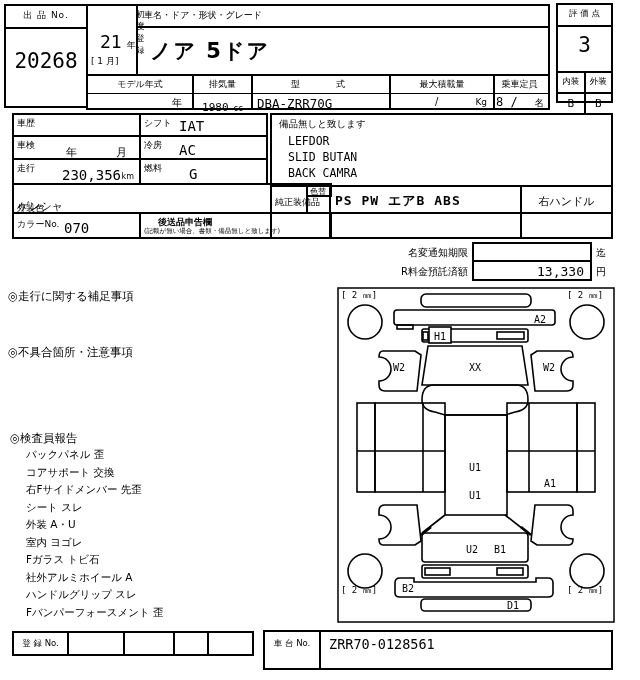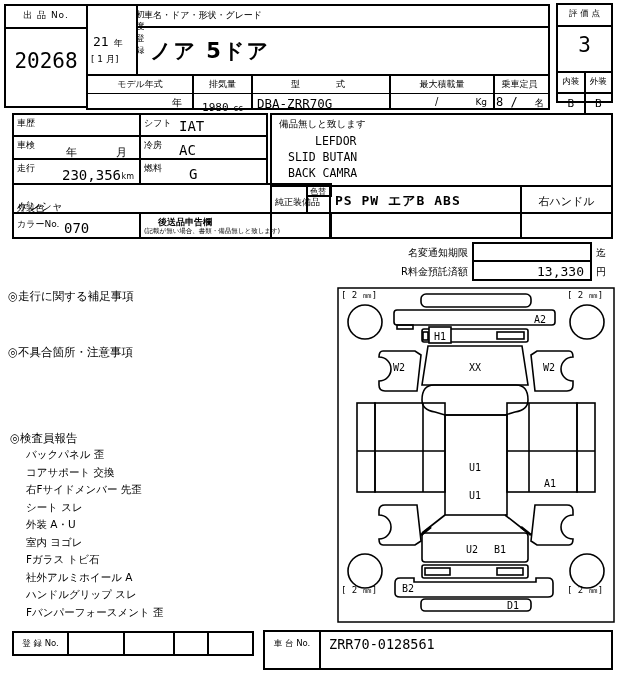--- a/index.html
+++ b/index.html
@@ -19,21 +19,21 @@
 <div class="sheet">
 
   <div class="abs b2" style="left:4px;top:4px;width:84px;height:104px;">
     <div class="ctr lbl" style="height:18px;border-bottom:2px solid #000;padding-top:3px;letter-spacing:1px;">出 品 No.</div>
     <div class="ctr mono" style="font-size:21px;margin-top:20px;">20268</div>
   </div>
 
   <div class="abs b2" style="left:86px;top:4px;width:52px;height:72px;">
     <div class="ctr" style="height:17px;border-bottom:2px solid #000;padding-top:3px;font-size:8.5px;margin-left:48px;">初度登録</div>
     <div style="padding:3px 0 0 5px;">
-      <span class="mono" style="font-size:13px;">21</span>
+      <span class="mono" style="font-size:18px;margin-left:7px;">21</span>
       <span class="lbl">年</span>
     </div>
     <div class="lbl" style="padding:3px 0 0 3px;">[ 1 月]</div>
   </div>
 
   <div class="abs b2" style="left:136px;top:4px;width:414px;height:72px;">
     <div class="lbl" style="height:17px;border-bottom:2px solid #000;padding:3px 0 0 6px;">車名・ドア・形状・グレード</div>
     <div style="font-size:21px;font-weight:bold;padding:9px 0 0 12px;letter-spacing:2px;">ノア 5ドア</div>
   </div>
 
@@ -118,21 +118,21 @@
     <span class="lbl" style="position:absolute;left:3px;top:4px;">カラーNo.</span>
     <span class="mono" style="position:absolute;left:50px;top:6px;font-size:14px;">070</span>
   </div>
   <div class="abs b2" style="left:139px;top:212px;width:193px;height:27px;">
     <span class="lbl" style="position:absolute;left:17px;top:2px;font-weight:bold;">後送品申告欄</span>
     <span style="position:absolute;left:3px;top:13px;font-size:6.5px;">(記載が無い場合、書類・備品無しと致します)</span>
   </div>
 
   <div class="abs b2" style="left:270px;top:113px;width:343px;height:74px;">
     <div style="font-size:9.5px;padding:3px 0 0 7px;">備品無しと致します</div>
-    <div class="mono" style="font-size:11.5px;padding:3px 0 0 16px;margin-left:27px;">LEFDOR</div>
+    <div class="mono" style="font-size:11.5px;padding:3px 0 0 16px;">LEFDOR</div>
     <div class="mono" style="font-size:11.5px;padding:2px 0 0 16px;">SLID BUTAN</div>
     <div class="mono" style="font-size:11.5px;padding:2px 0 0 16px;">BACK CAMRA</div>
   </div>
 
   <div class="abs b2" style="left:270px;top:185px;width:61px;height:54px;">
     <span style="position:absolute;left:3px;top:9px;font-size:9px;">純正装備品</span>
   </div>
   <div class="abs b2" style="left:329px;top:185px;width:193px;height:29px;">
     <span style="position:absolute;left:4px;top:5px;font-size:13px;font-weight:600;letter-spacing:1px;font-family:'DejaVu Sans Mono','DejaVu Sans',monospace;">PS PW エアB ABS</span>
   </div>

